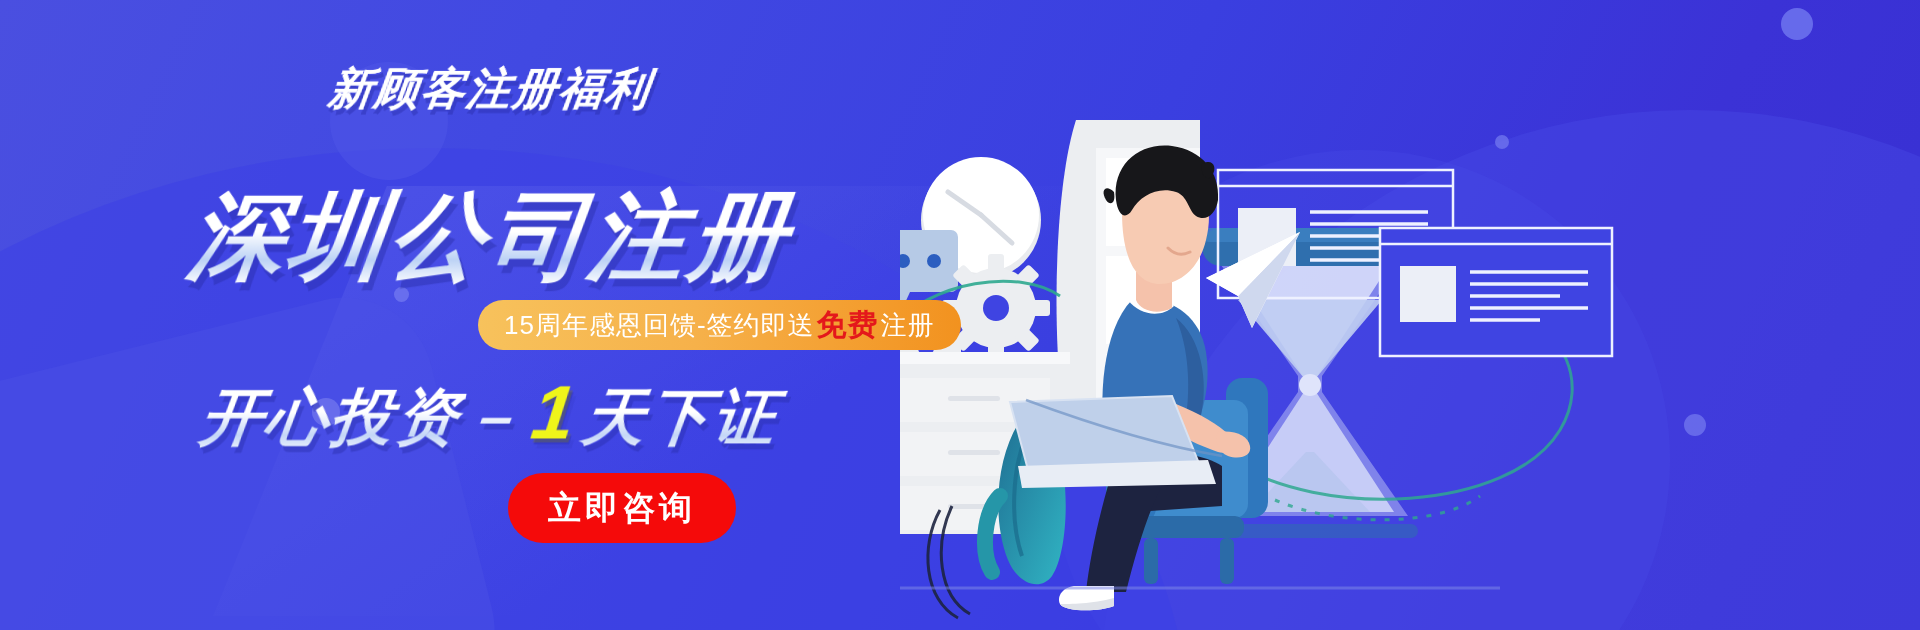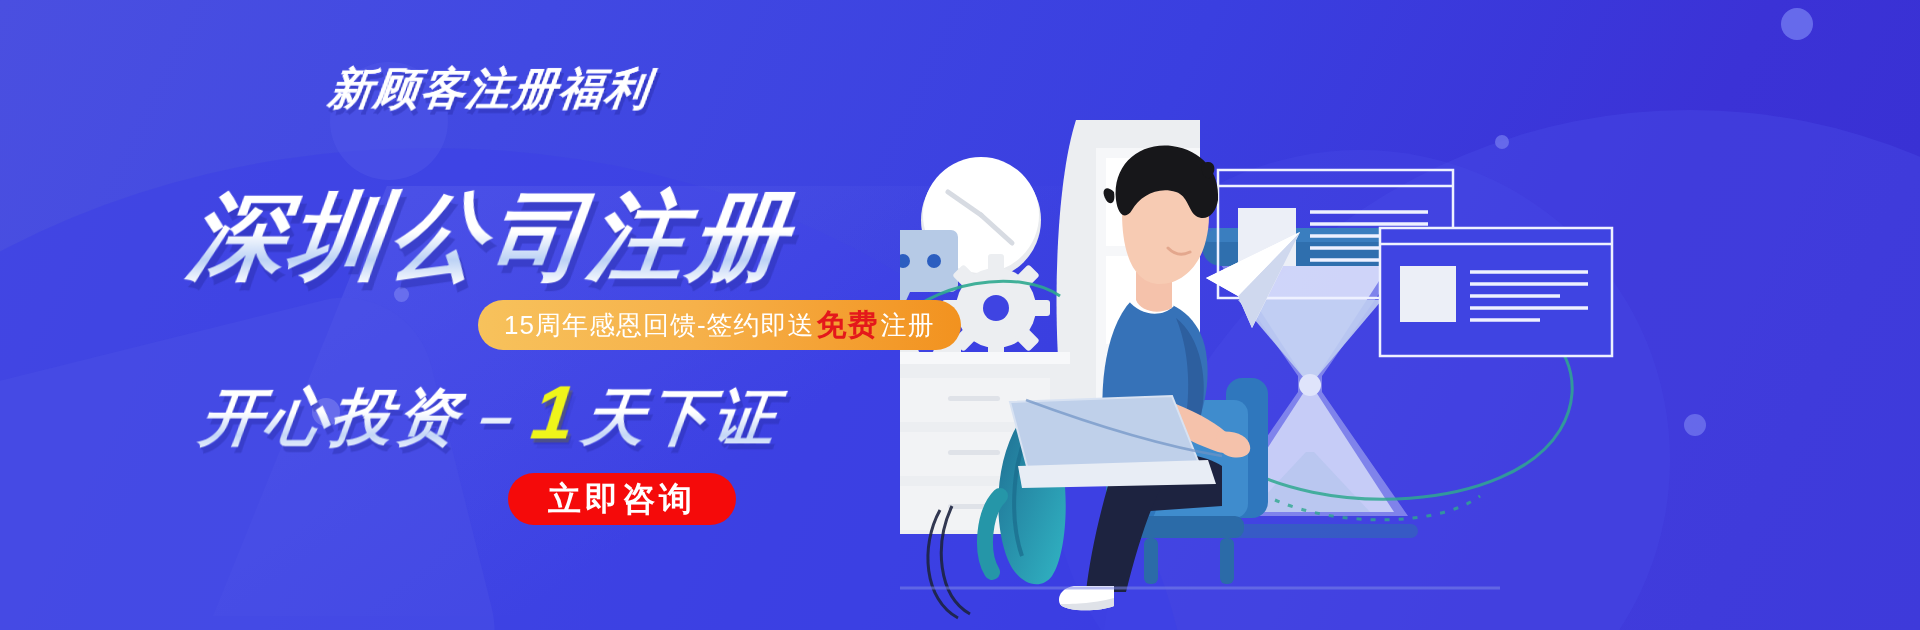--- a/index.html
+++ b/index.html
@@ -76,21 +76,21 @@
     transform:skewX(-7deg);
     white-space:nowrap;
   }
   .subline .num{
     -webkit-text-fill-color:#eff51a;color:#eff51a;
     font-size:76px;padding:0 6px;
     filter:drop-shadow(3px 4px 0 rgba(120,118,20,.35));
   }
 
   .cta{
-    position:absolute;left:508px;top:473px;width:228px;height:52px;border-radius:35px;
+    position:absolute;left:508px;top:473px;width:228px;height:70px;border-radius:35px;
     background:#f50a0a;
     display:flex;align-items:center;justify-content:center;
     color:#ffffff;font-size:33px;font-weight:bold;letter-spacing:4px;
     cursor:pointer;border:none;
   }
 
   
   .illus{position:absolute;left:900px;top:0;width:1020px;height:630px;}
   .illus svg{display:block;}
 </style>

